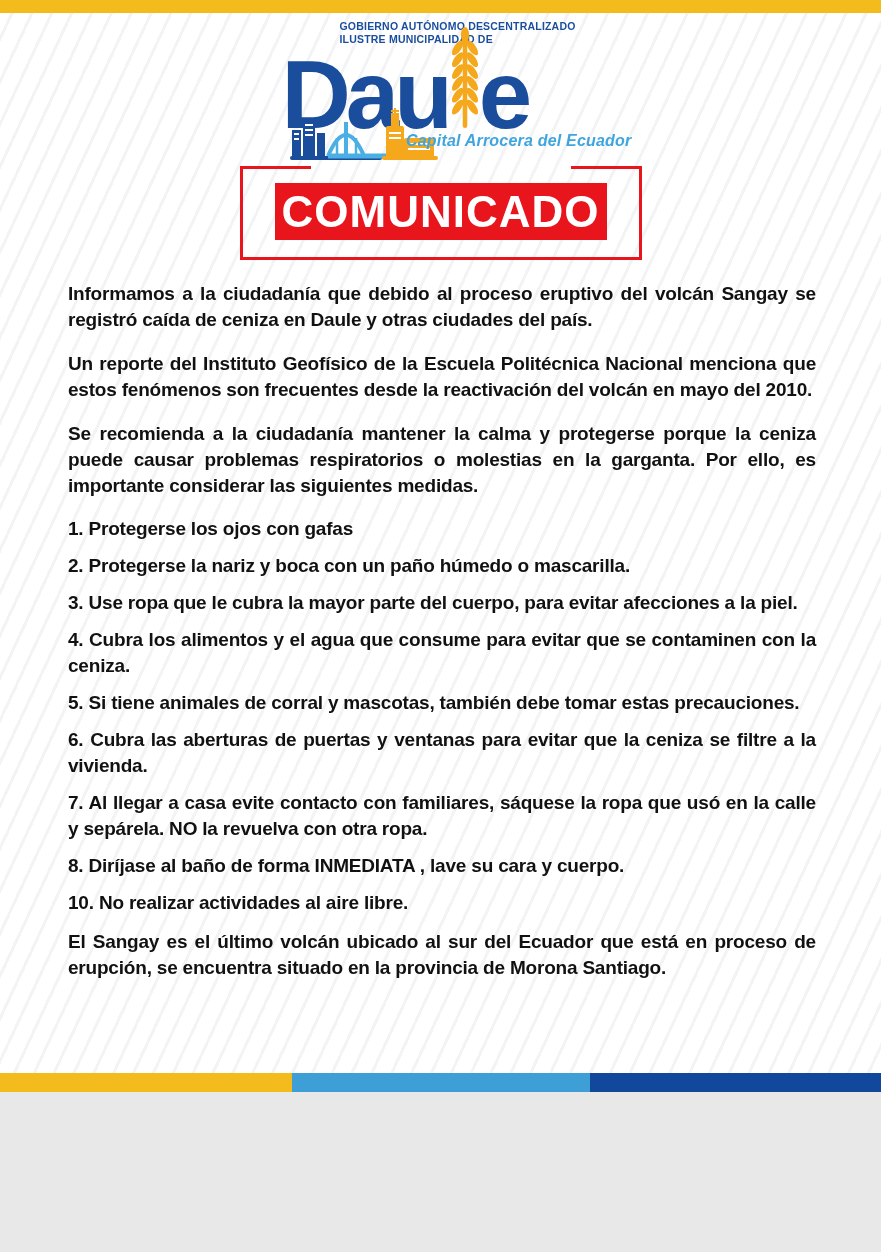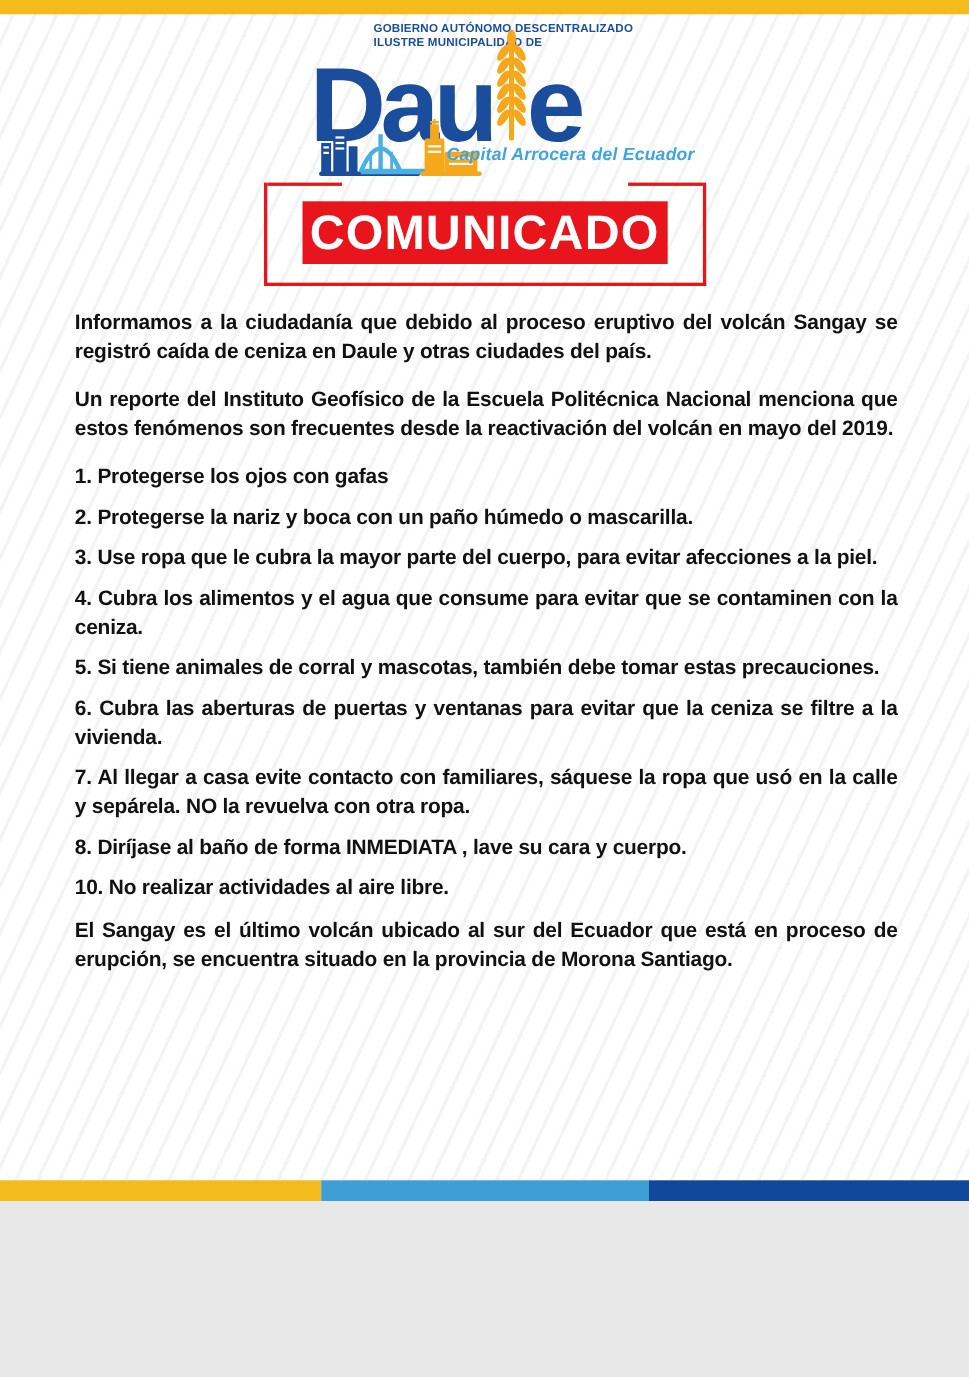--- a/index.html
+++ b/index.html
@@ -165,21 +165,22 @@
     </svg>
     <div class="tagline">Capital Arrocera del Ecuador</div>
   </div>
 
   <div class="banner-frame">
     <div class="banner-box">COMUNICADO</div>
   </div>
 
   <div class="content">
     <p>Informamos a la ciudadanía que debido al proceso eruptivo del volcán Sangay se registró caída de ceniza en Daule y otras  ciudades del país.</p>
-    <p>Un reporte del Instituto Geofísico de la Escuela Politécnica Nacional menciona que estos fenómenos son frecuentes desde la reactivación del volcán en mayo del 2019.</p>
+    <p>Un reporte del Instituto Geofísico de la Escuela Politécnica Nacional menciona que estos fenómenos son frecuentes desde la reactivación del volcán en mayo del 2010.</p>
+    <p class="last-intro">Se recomienda a la ciudadanía mantener la calma y protegerse porque la ceniza puede causar problemas respiratorios o molestias en la garganta. Por ello, es importante considerar las siguientes medidas.</p>
 
     <div class="measures">
       <p>1. Protegerse los ojos con gafas</p>
       <p>2. Protegerse la nariz y boca  con un paño húmedo o mascarilla.</p>
       <p>3. Use ropa que le cubra la mayor parte del cuerpo, para evitar afecciones a la piel.</p>
       <p>4. Cubra los alimentos y el agua que consume para evitar que se contaminen con la ceniza.</p>
       <p>5. Si tiene animales de corral y mascotas, también debe tomar estas precauciones.</p>
       <p>6. Cubra las aberturas de puertas y ventanas para evitar que la ceniza se filtre a la vivienda.</p>
       <p>7. Al llegar a casa evite contacto con familiares, sáquese la ropa que usó en la calle y sepárela. NO la revuelva con otra ropa.</p>
       <p>8. Diríjase al baño de forma INMEDIATA , lave su cara y cuerpo.</p>

